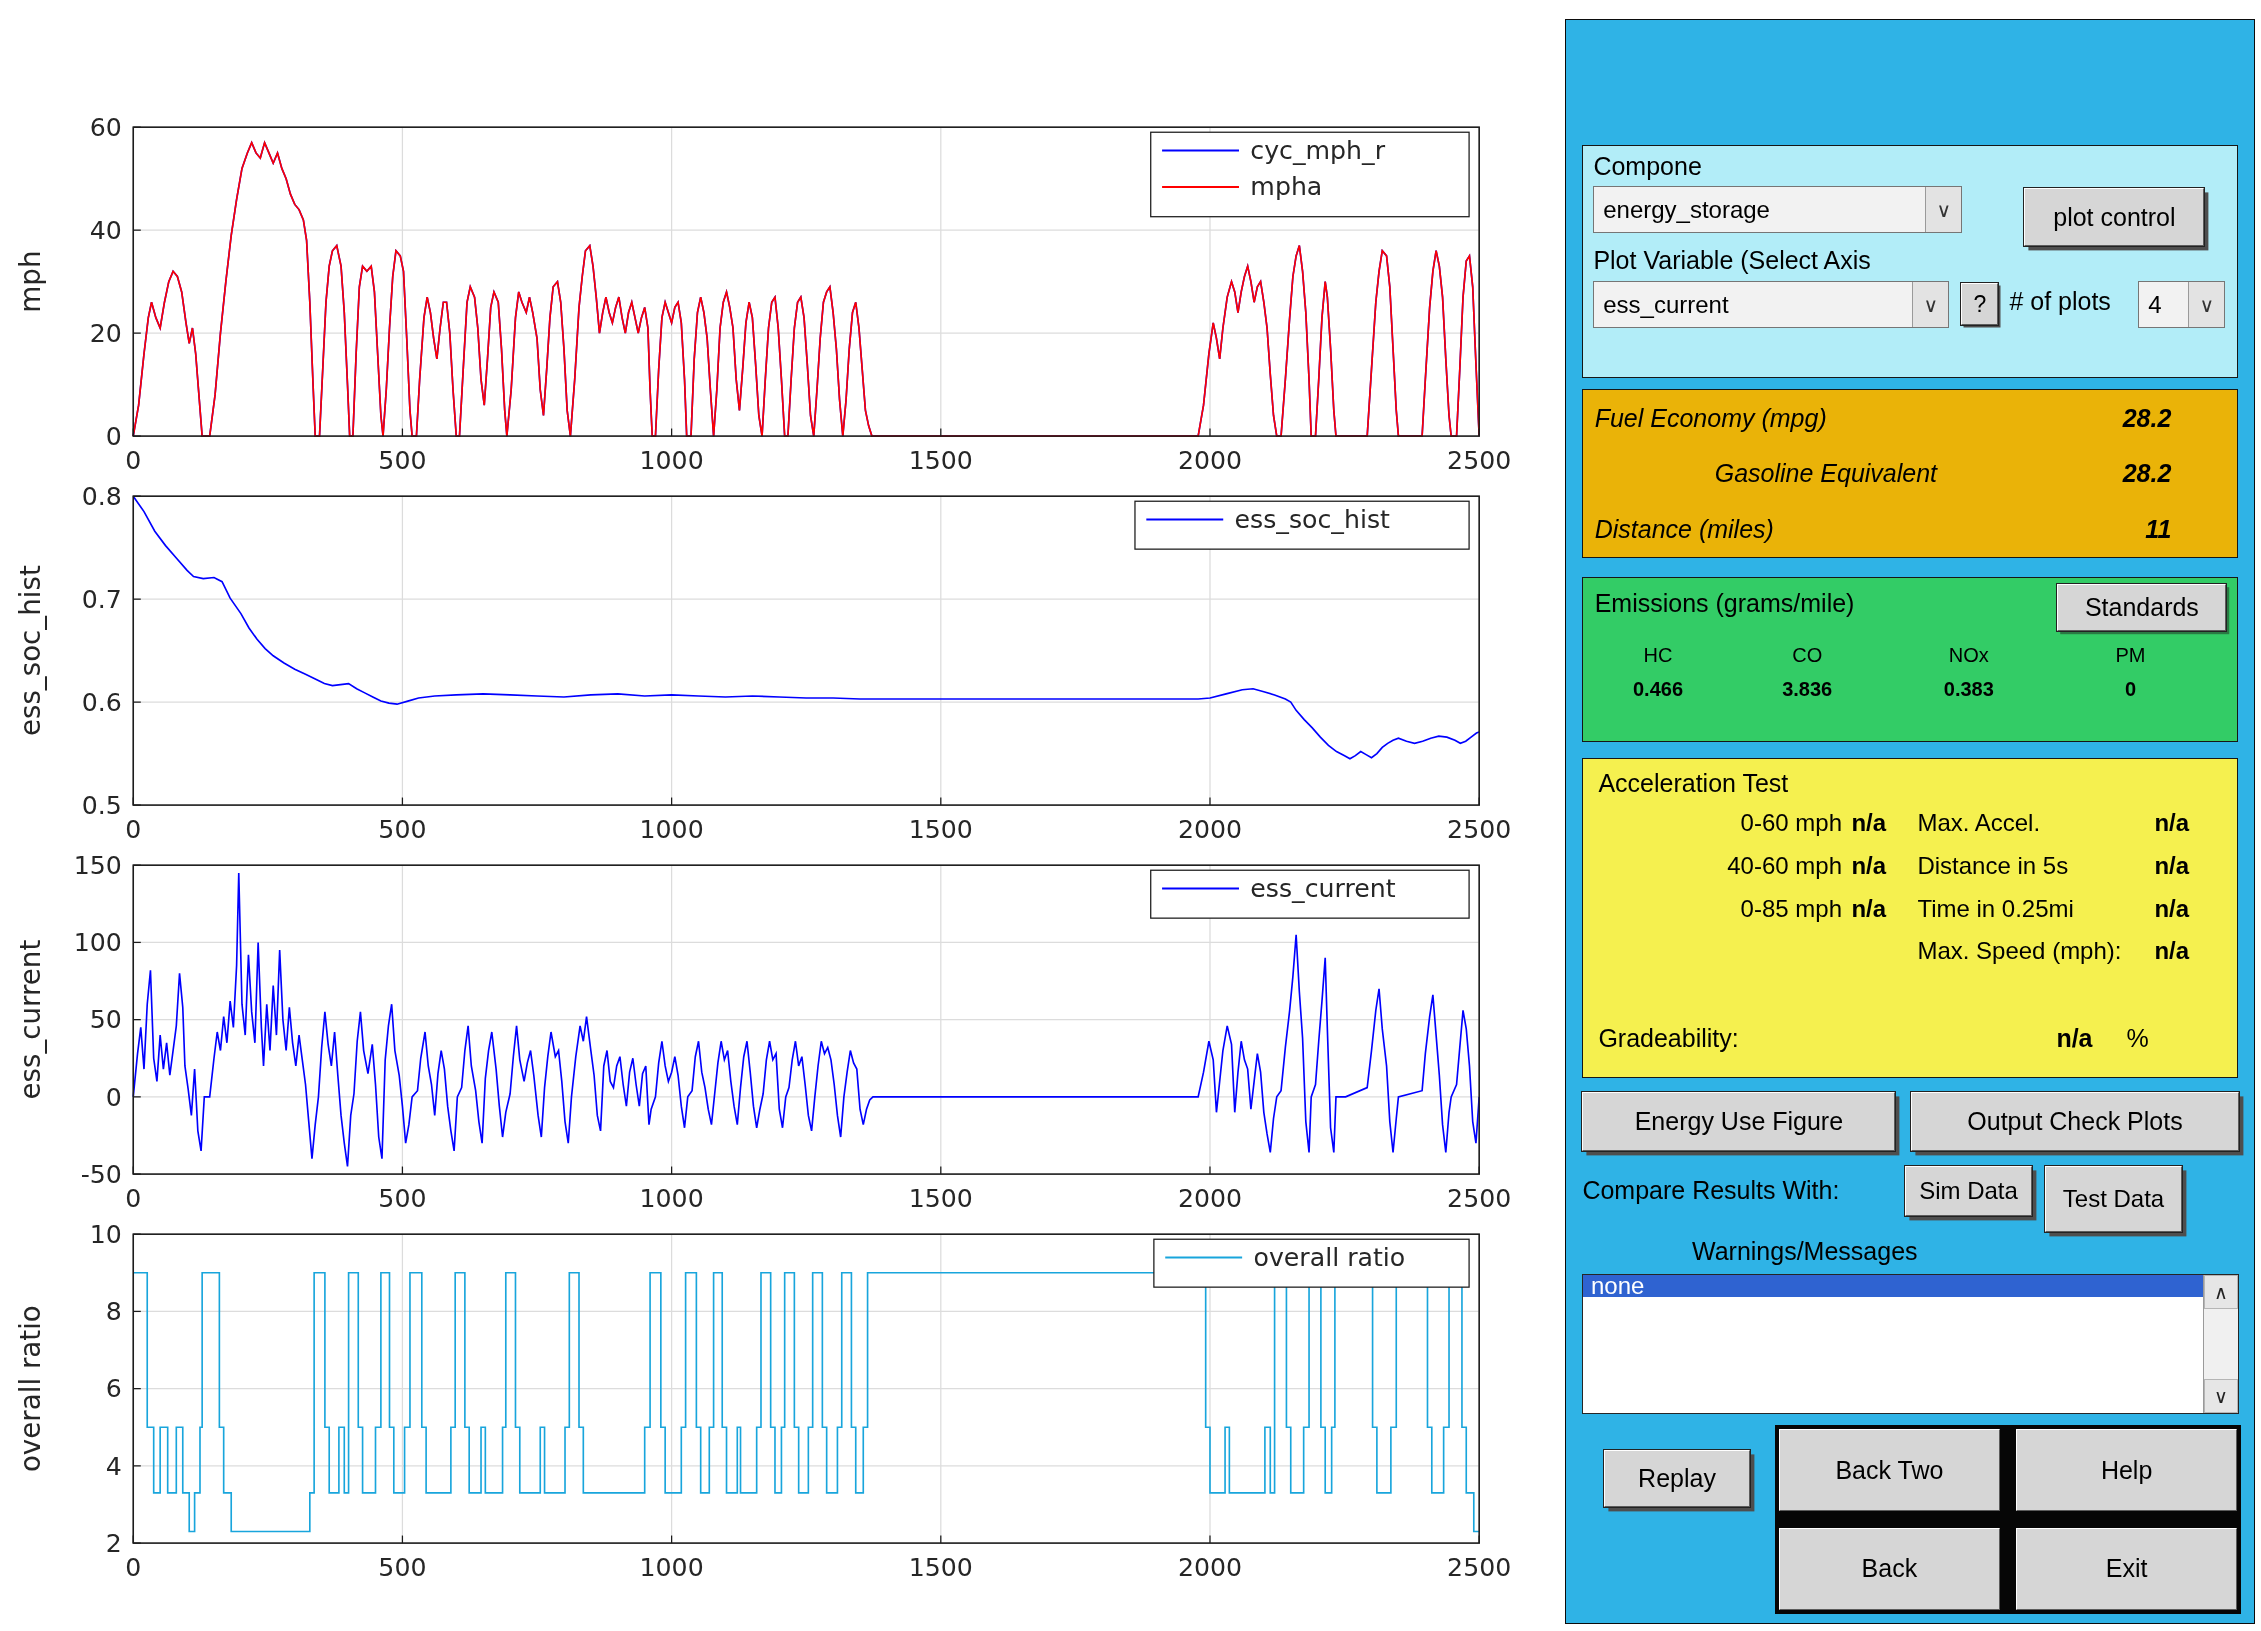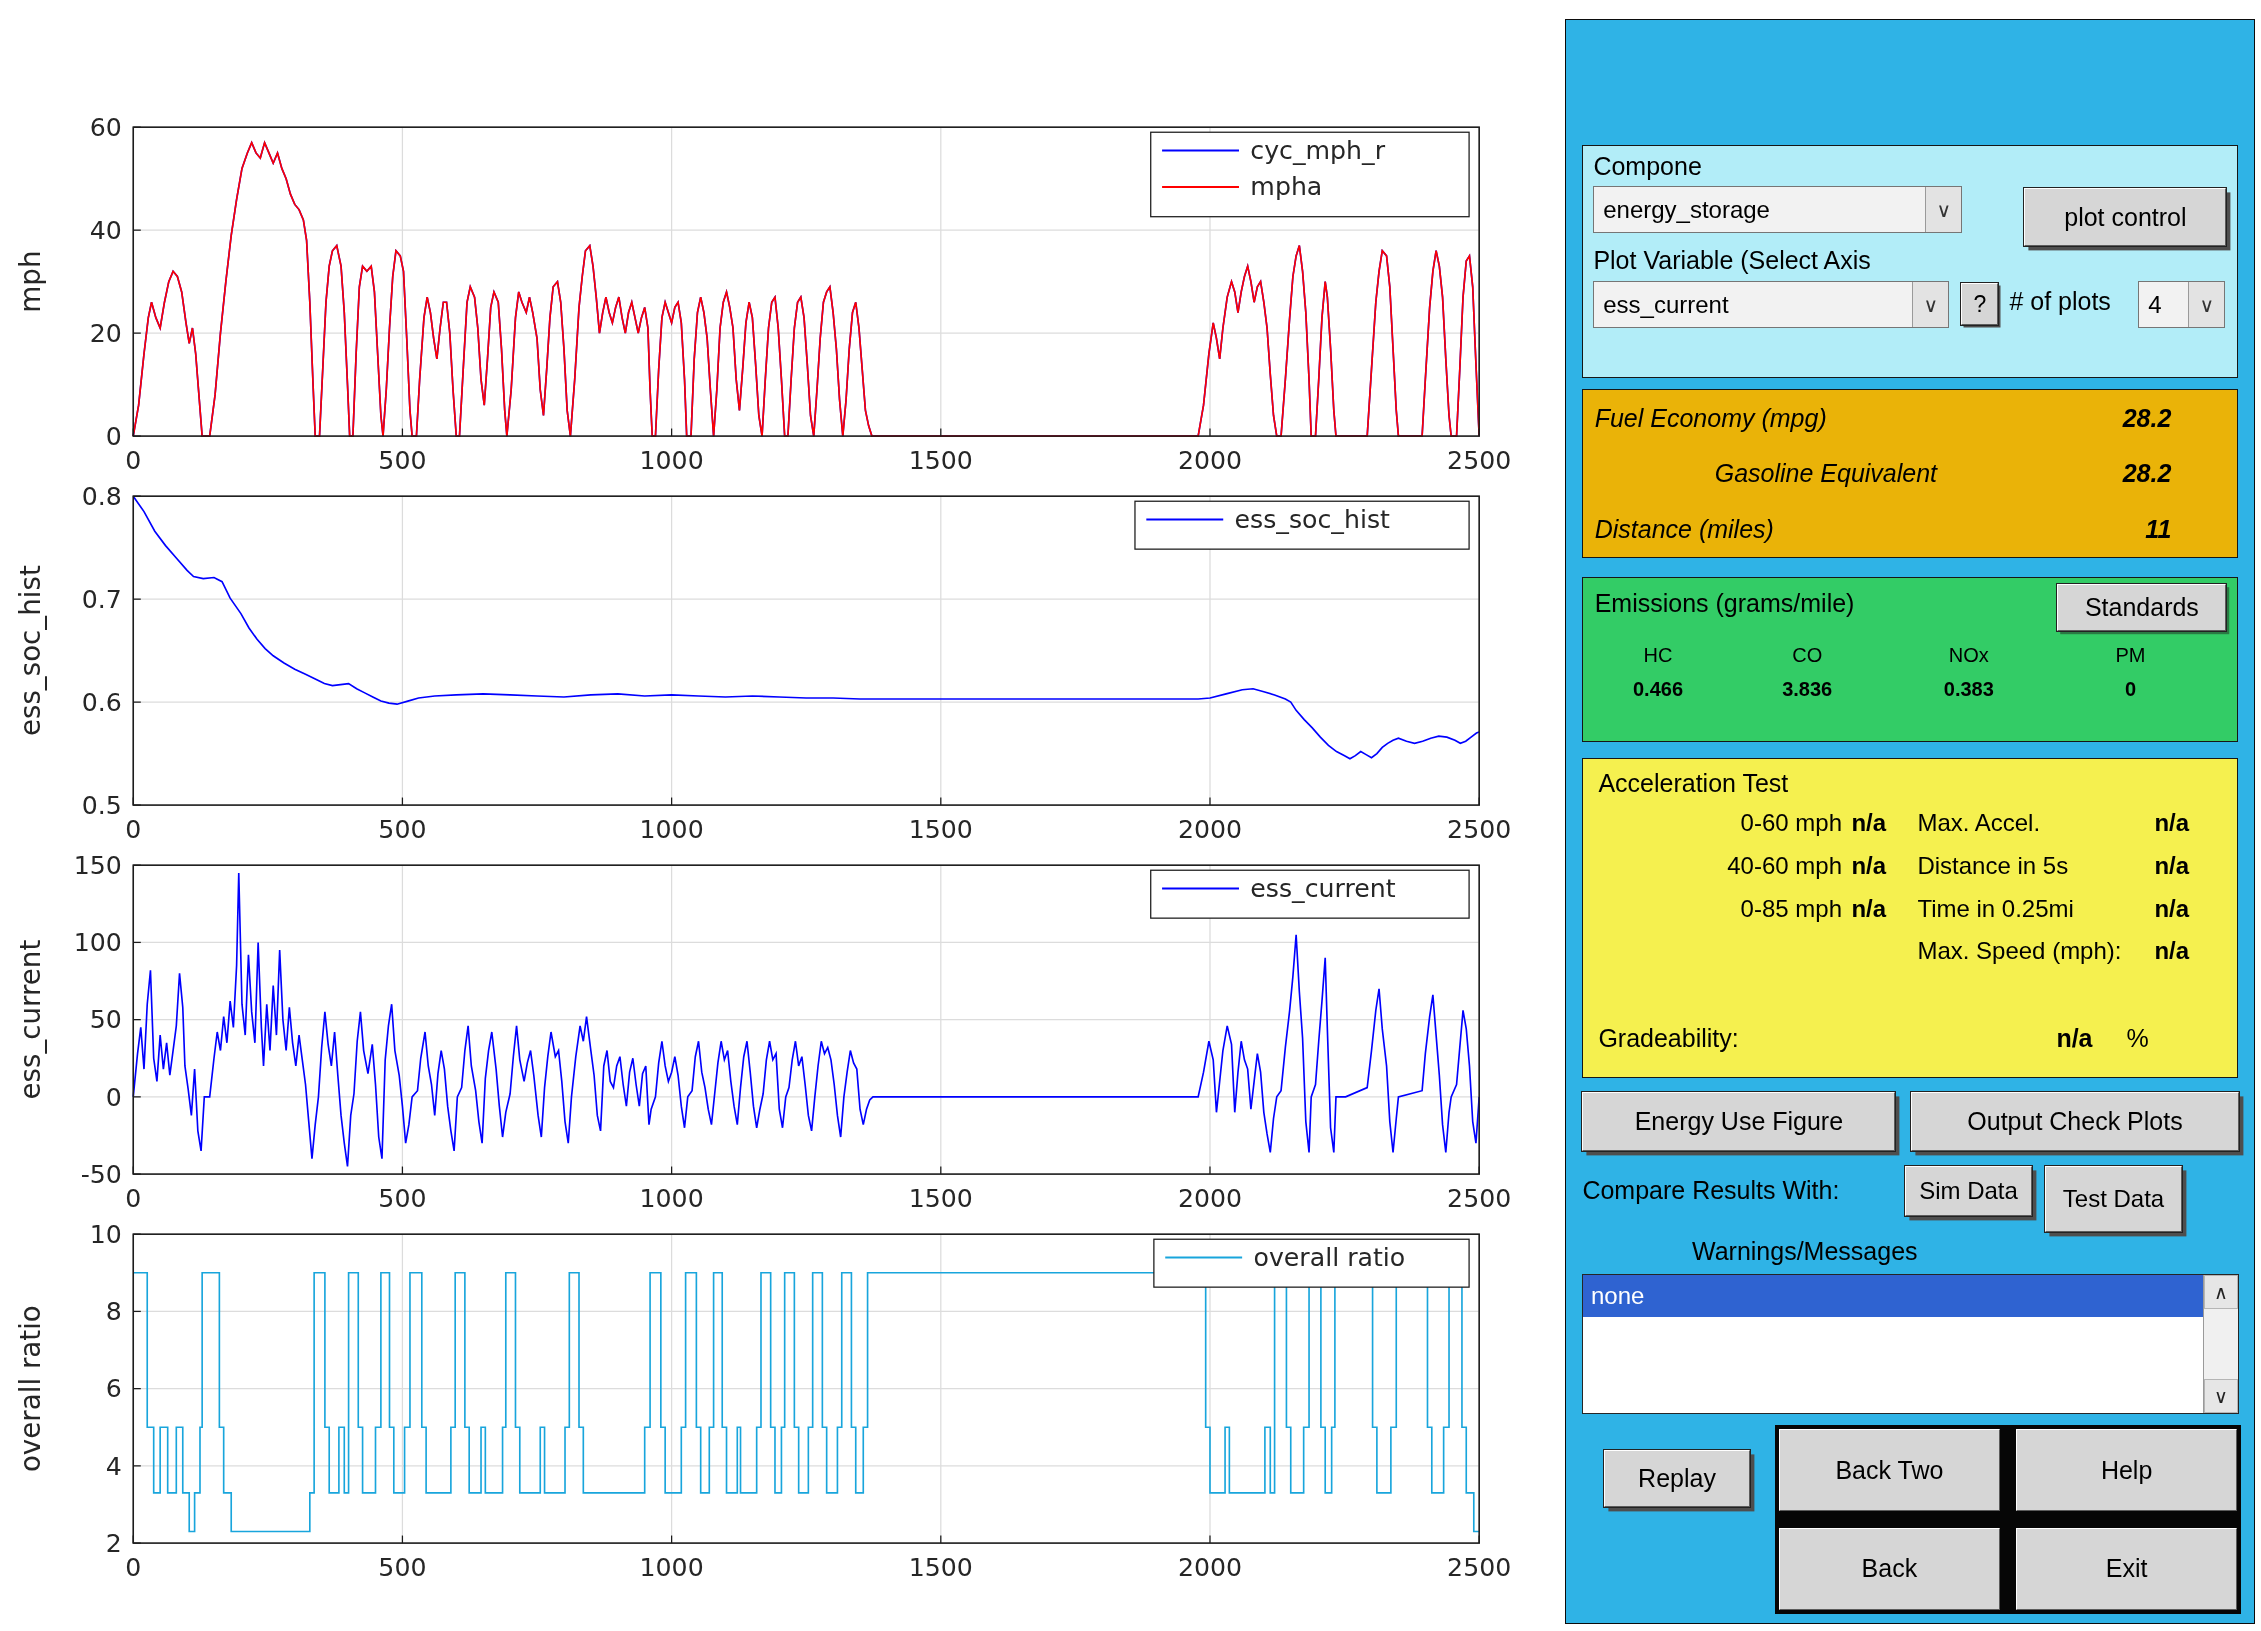--- a/index.html
+++ b/index.html
@@ -34,21 +34,21 @@
   .dd-component{left:10px;top:40px;width:369px;height:47px;}
   .dd-plotvar{left:10px;top:135px;width:356px;height:47px;}
   .dd-nplots{left:555px;top:135px;width:87px;height:47px;}
 
   
   .mbtn{display:flex;align-items:center;justify-content:center;background:#d6d6d6;
         color:#000;font-size:25px;white-space:nowrap;box-sizing:border-box;
         border:1.9px solid;border-color:#ffffff #5c5c5c #5c5c5c #ffffff;
         outline:1.3px solid #222222;box-shadow:4.4px 4.4px 0 #4e4e4e;cursor:pointer;}
   .abs{position:absolute;}
-  .btn-plot-control{left:441px;top:42px;width:202px;height:58px;}
+  .btn-plot-control{left:441px;top:42px;width:180px;height:58px;}
   .btn-q{left:378px;top:137px;width:37px;height:42px;font-size:23px;box-shadow:2.5px 2.5px 0 #4e4e4e;}
   .btn-standards{left:474px;top:6.3px;width:169px;height:47px;box-shadow:3.2px 3.2px 0 #2a7a44;}
   .btn-energy{left:16.4px;top:1072px;width:313px;height:59px;}
   .btn-output{left:345px;top:1072px;width:328px;height:59px;}
   .btn-sim{left:339px;top:1146px;width:127px;height:50px;font-size:24px;}
   .btn-test{left:479px;top:1146px;width:137px;height:66px;font-size:24px;}
   .btn-replay{left:38px;top:1430px;width:146px;height:57px;}
 
   
   .fuel-row{position:absolute;left:11.3px;right:11.3px;font-size:25px;height:35px;}
@@ -73,21 +73,21 @@
   .grade-label{left:15px;top:265px;}
   .grade-val{left:473px;top:265px;font-weight:bold;}
   .grade-unit{left:543px;top:265px;}
 
   .compare-label{left:16.4px;top:1156px;font-size:25px;}
   .warn-title{left:126px;top:1217px;font-size:25px;}
 
   
   .listbox{position:absolute;left:16.4px;right:15px;top:1254px;height:140px;
            background:#ffffff;border:1.9px solid #262626;box-sizing:border-box;}
-  .list-item-sel{height:42px;margin-right:34px;background:#2f63d1;color:#fff;
+  .list-item-sel{height:22px;margin-right:34px;background:#2f63d1;color:#fff;
                  font-size:24px;display:flex;align-items:center;padding-left:7.6px;cursor:pointer;}
   .scroll{position:absolute;top:0;right:0;bottom:0;width:34px;background:#f0f0f0;
           border-left:1.3px solid #9a9a9a;display:flex;flex-direction:column;justify-content:space-between;}
   .sbtn{height:34px;display:flex;align-items:center;justify-content:center;font-size:19px;
         color:#222;background:#e6e6e6;border:1.3px solid #b5b5b5;box-sizing:border-box;cursor:pointer;}
 
   
   .blackbox{position:absolute;left:209px;top:1405px;width:466px;height:189px;background:#060606;
             display:grid;grid-template-columns:1fr 1fr;gap:16.4px;padding:4px;box-sizing:border-box;}
   .blackbox .mbtn{box-shadow:none;outline:none;}

